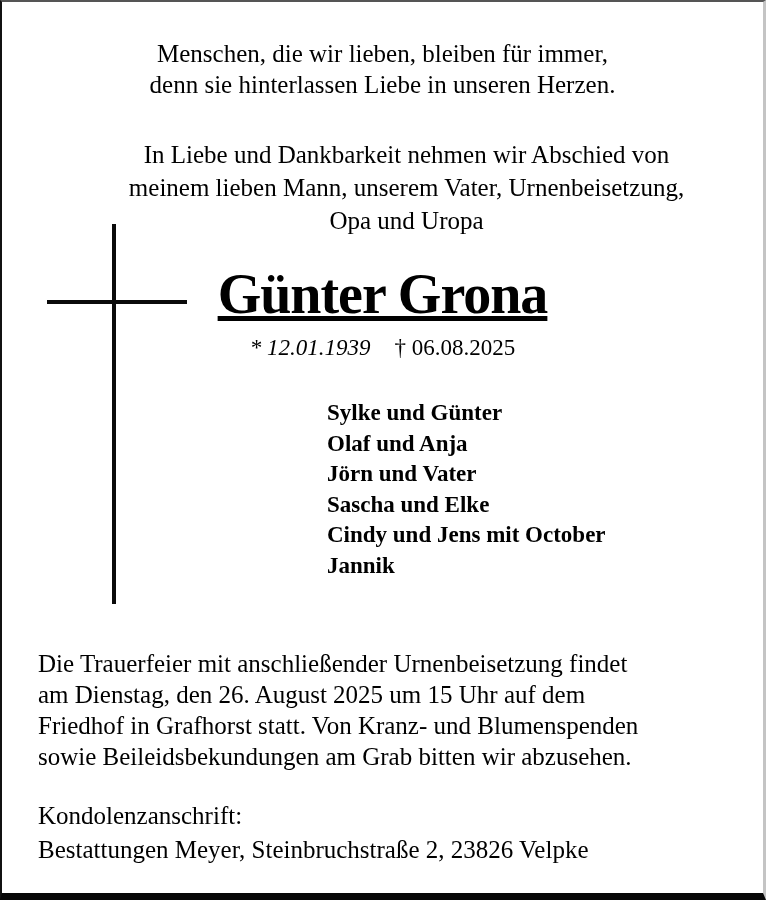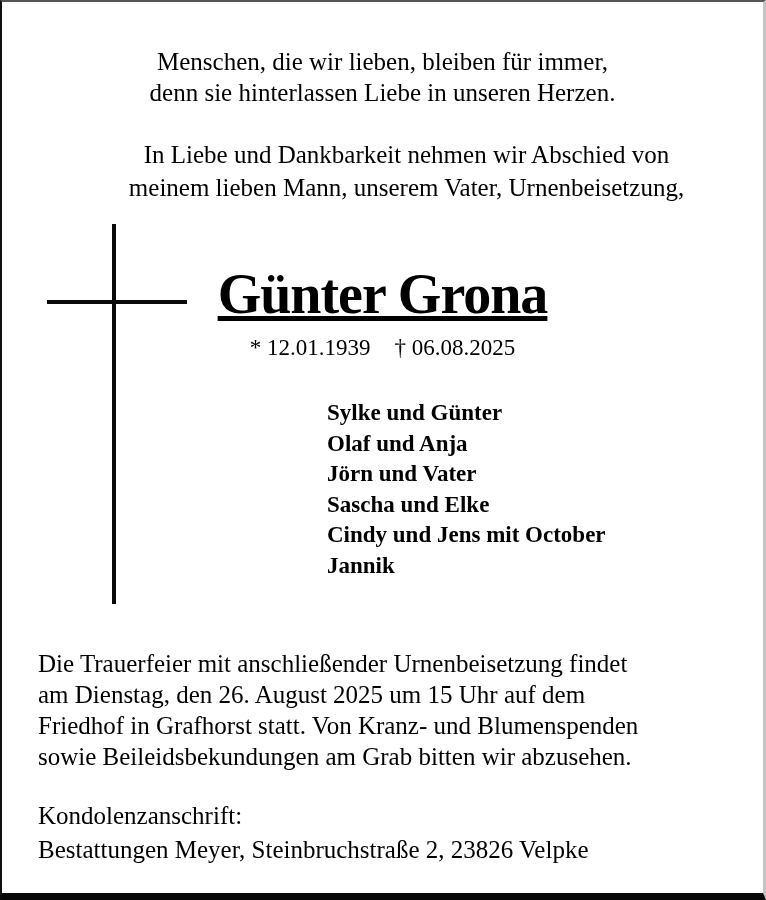--- a/index.html
+++ b/index.html
@@ -21,21 +21,21 @@
     border-bottom: 7px solid #070707;
     overflow: hidden;
   }
   .centered-block {
     position: absolute;
     left: 0;
     right: 0;
     text-align: center;
   }
   .quote {
-    top: 44px;
+    top: 36px;
     font-size: 25px;
     line-height: 31px;
   }
   .intro {
     top: 136px;
     font-size: 25px;
     line-height: 33px;
     padding-left: 48px;
   }
   .deceased-name {
@@ -44,21 +44,21 @@
     font-weight: bold;
     letter-spacing: -1px;
     line-height: 60px;
     text-decoration: underline;
   }
   .dates {
     top: 332px;
     font-size: 23px;
     line-height: 28px;
   }
-  .dates .birth { margin-right: 24px; }
+  .dates .birth { margin-right: 24px; font-style: italic; }
   .cross-icon {
     position: absolute;
     left: 0;
     top: 0;
   }
   .cross-v {
     position: absolute;
     left: 110px;
     top: 222px;
     width: 4px;
@@ -106,20 +106,21 @@
 <div class="page">
 
   <div class="centered-block quote">
     <p>Menschen, die wir lieben, bleiben für immer,</p>
     <p>denn sie hinterlassen Liebe in unseren Herzen.</p>
   </div>
 
   <div class="centered-block intro">
     <p>In Liebe und Dankbarkeit nehmen wir Abschied von</p>
     <p>meinem lieben Mann, unserem Vater, Urnenbeisetzung,</p>
+    <p>Opa und Uropa</p>
   </div>
 
   <div class="cross-icon">
     <div class="cross-v"></div>
     <div class="cross-h"></div>
   </div>
 
   <div class="centered-block deceased-name">Günter Grona</div>
 
   <div class="centered-block dates">

